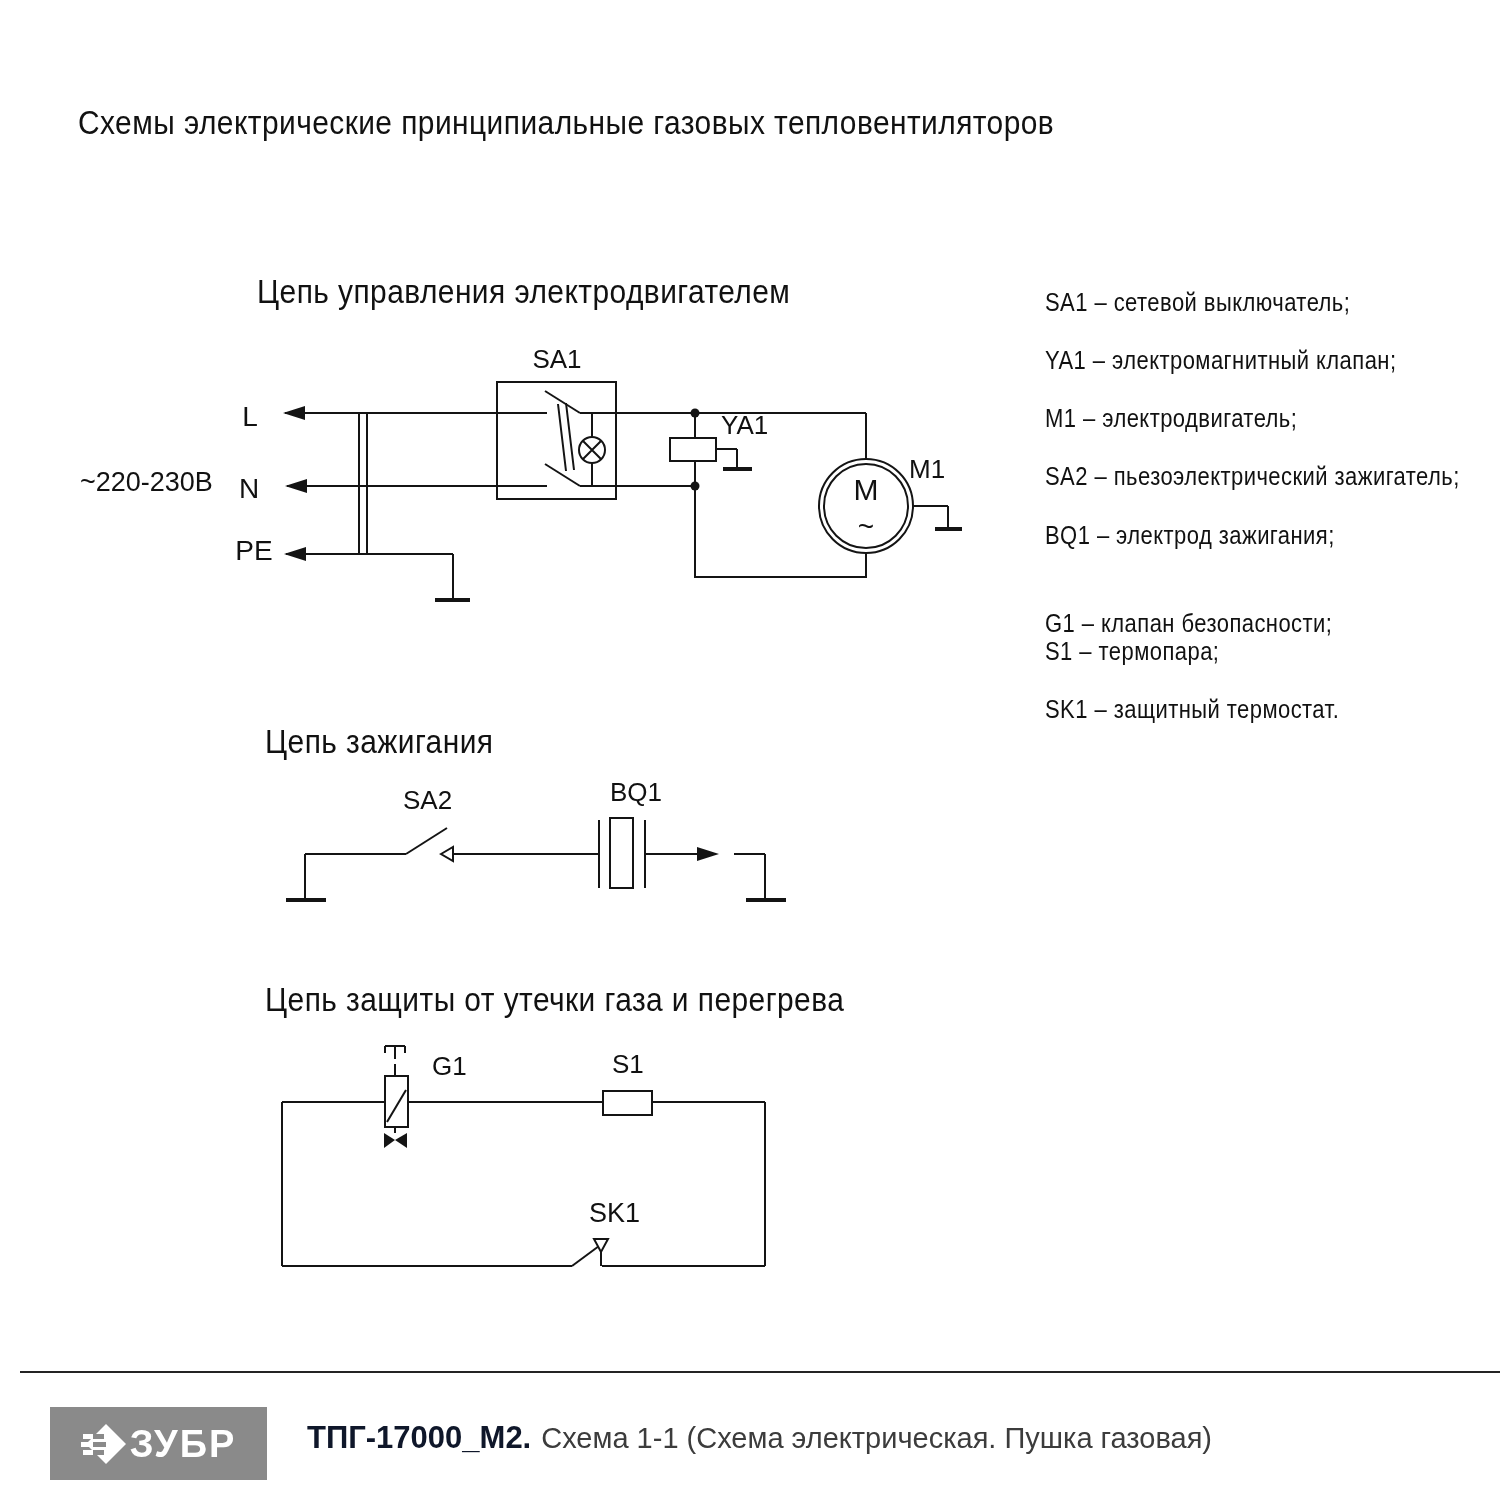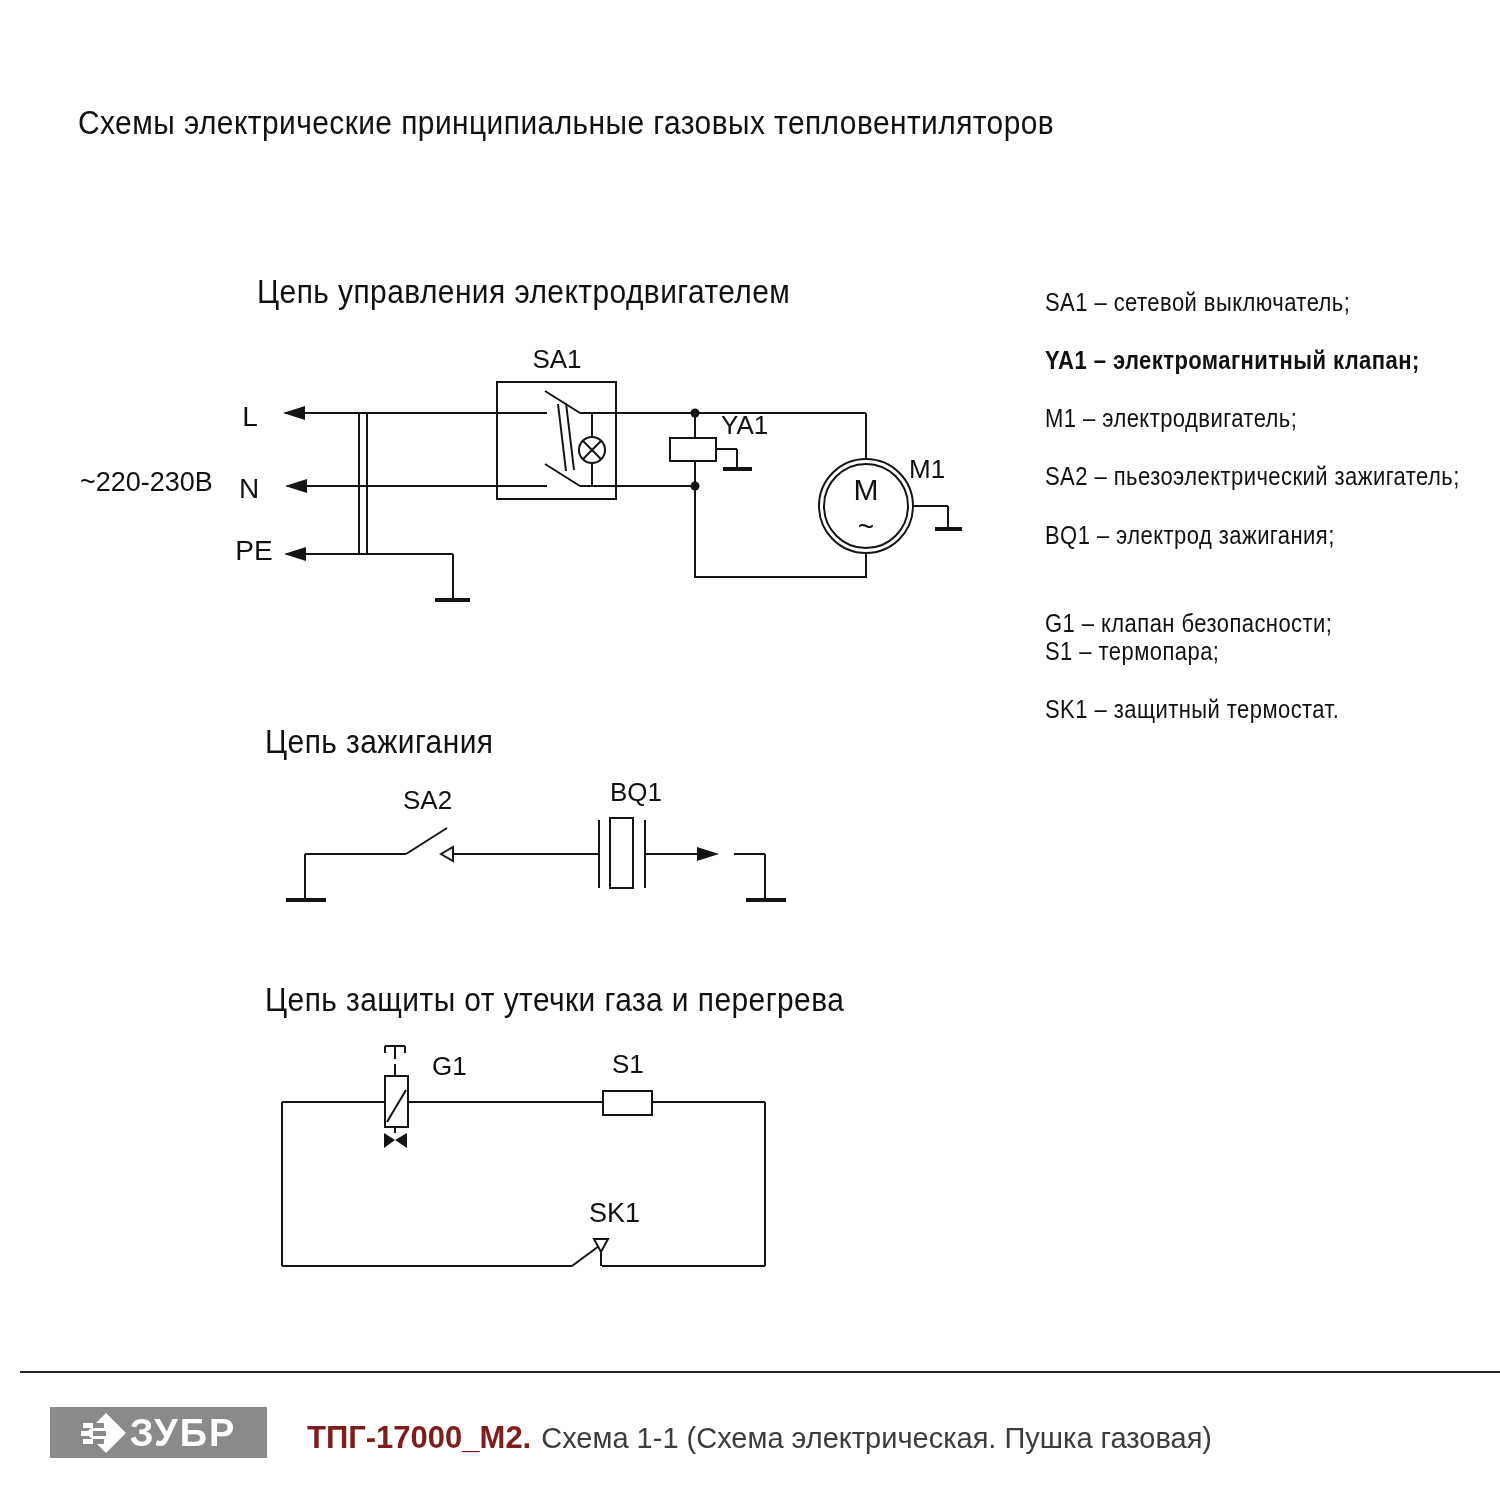--- a/index.html
+++ b/index.html
@@ -13,26 +13,26 @@
         letter-spacing:0.5px;}
   .title{font-size:34px;font-weight:500;}
   .heading{font-size:34px;font-weight:500;}
   .legend-row{position:absolute;left:1025px;font-size:25px;font-weight:500;}
   svg text{font-family:"Liberation Sans",sans-serif;fill:var(--text);font-weight:500;}
   svg .w{stroke:var(--line);stroke-width:2;fill:none;}
   svg .bar{stroke:var(--line);stroke-width:4;fill:none;}
   svg .fillshape{fill:var(--line);stroke:none;}
   svg .openshape{fill:#ffffff;stroke:var(--line);stroke-width:2;}
   .divider{position:absolute;left:0;top:1371px;width:1500px;height:2px;background:#242424;}
-  .logo-box{position:absolute;left:30px;top:1407px;width:217px;height:51px;
+  .logo-box{position:absolute;left:30px;top:1407px;width:217px;height:73px;
             background:var(--logo-gray);display:flex;align-items:center;justify-content:center;gap:3px;}
   .logo-text{color:#ffffff;font-size:38px;font-weight:bold;letter-spacing:2px;line-height:1;}
   .footer-line{position:absolute;left:287px;top:1420px;width:1100px;font-size:29px;
                white-space:nowrap;color:var(--caption);}
-  .footer-model{font-weight:bold;font-size:31px;color:#7f1d1d;margin-right:10px;}
+  .footer-model{font-weight:bold;font-size:31px;color:#0f172a;margin-right:10px;}
 </style>
 </head>
 <body>
 
 <div class="page">
 
   <div class="abs" style="left:58px;top:103px;">
     <span class="cond title">Схемы электрические принципиальные газовых тепловентиляторов</span>
   </div>
 
@@ -133,21 +133,21 @@
     <path class="w" d="M552 1266 L579 1246"></path>
     <polygon class="openshape" points="574,1239 588,1239 581,1252"></polygon>
     <path class="w" d="M581 1252 V1266"></path>
     <text x="412" y="1075" font-size="26">G1</text>
     <text x="592" y="1073" font-size="26">S1</text>
     <text x="569" y="1222" font-size="27">SK1</text>
   </svg>
 
   <div>
     <div class="legend-row" style="top:288px;text-decoration:underline;"><span class="cond">SA1 – сетевой выключатель;</span></div>
-    <div class="legend-row" style="top:346px;font-weight:bold;"><span class="cond">YA1 – электромагнитный клапан;</span></div>
+    <div class="legend-row" style="top:346px;"><span class="cond">YA1 – электромагнитный клапан;</span></div>
     <div class="legend-row" style="top:404px;"><span class="cond">M1 – электродвигатель;</span></div>
     <div class="legend-row" style="top:462px;"><span class="cond">SA2 – пьезоэлектрический зажигатель;</span></div>
     <div class="legend-row" style="top:521px;"><span class="cond">BQ1 – электрод зажигания;</span></div>
     <div class="legend-row" style="top:609px;"><span class="cond">G1 – клапан безопасности;</span></div>
     <div class="legend-row" style="top:637px;"><span class="cond">S1 – термопара;</span></div>
     <div class="legend-row" style="top:695px;"><span class="cond">SK1 – защитный термостат.</span></div>
   </div>
 
   <div class="divider"></div>
 

